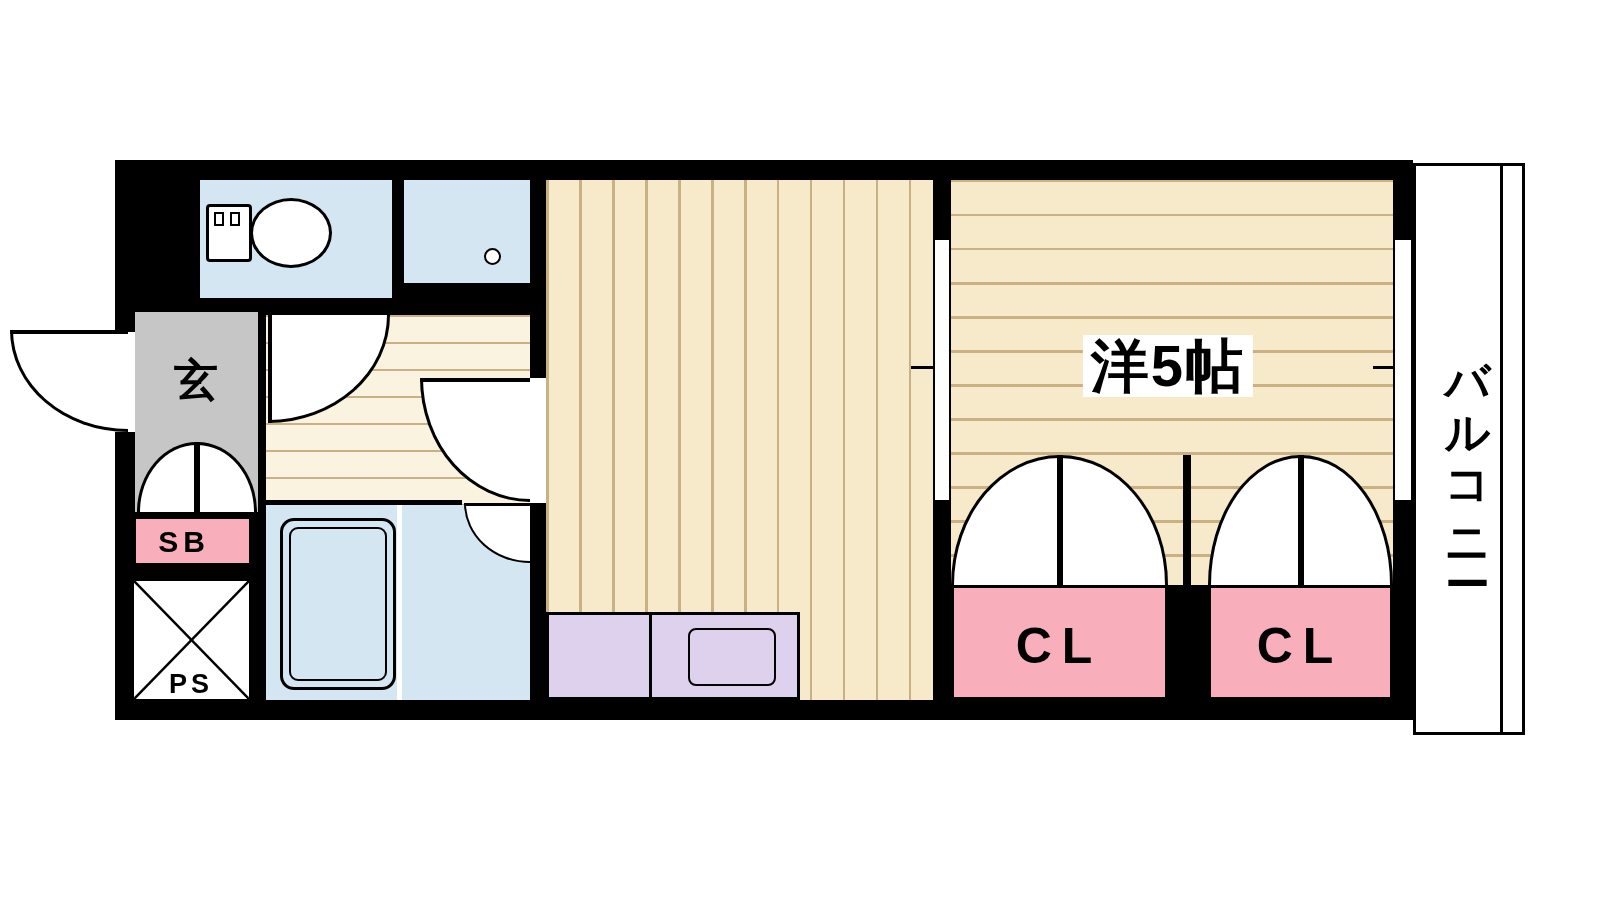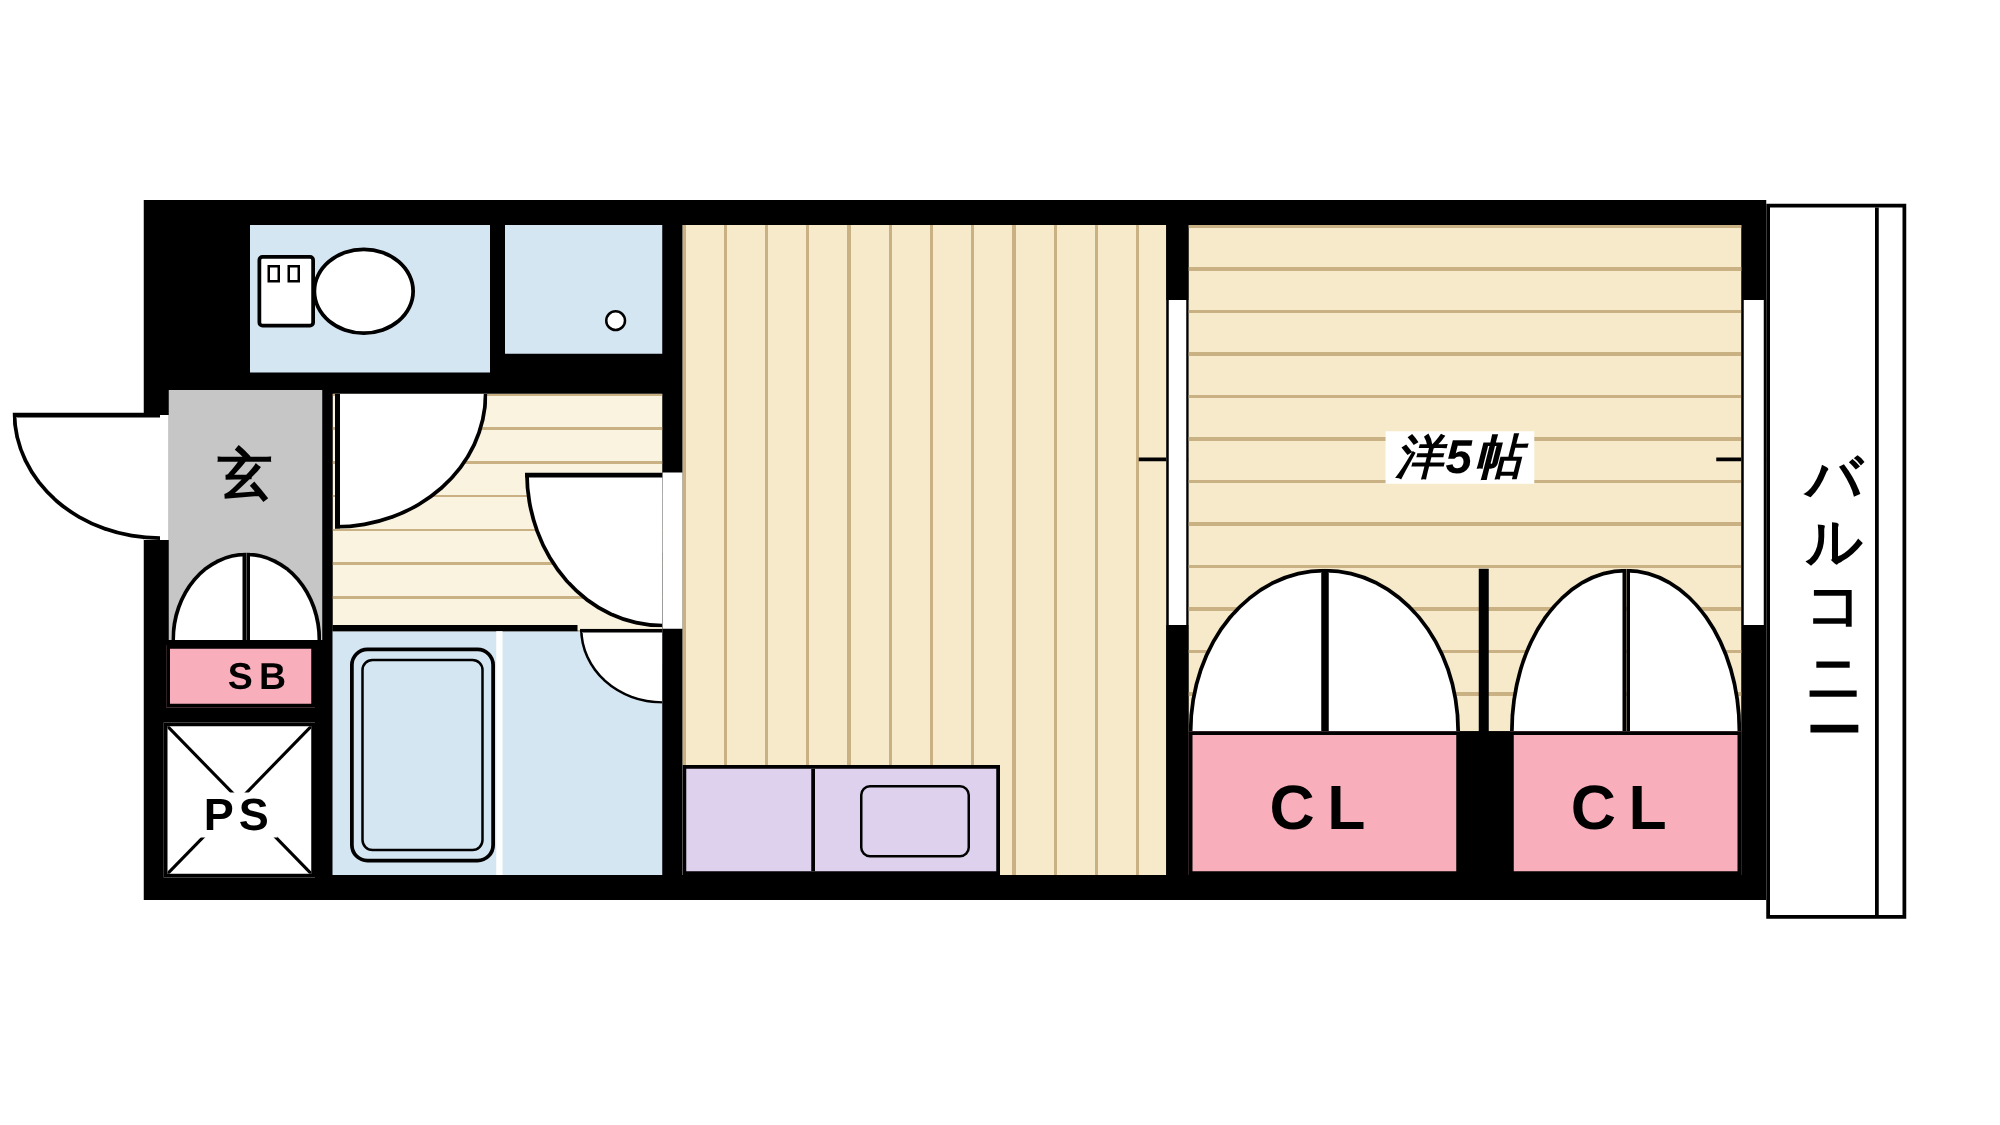--- a/index.html
+++ b/index.html
@@ -140,20 +140,20 @@
   <div class="abs pink" style="left:1208px;top:585px;width:185px;height:115px;"></div>
 
   <div class="abs opening" style="left:1393px;top:240px;width:20px;height:260px;"></div>
   <div class="abs tick" style="left:1373px;top:366px;width:20px;"></div>
   <div class="abs tick" style="left:1413px;top:366px;width:20px;"></div>
 
   <div class="abs balcony" style="left:1413px;top:163px;width:112px;height:572px;"></div>
   <div class="abs wall" style="left:1500px;top:166px;width:3px;height:566px;"></div>
 
   <div class="lbl" style="left:196px;top:380px;font-size:44px;">玄</div>
-  <div class="lbl" style="left:208px;top:542px;font-size:30px;letter-spacing:5px;">SB</div>
-  <div class="lbl lbl-bg" style="left:191px;top:652px;font-size:36px;letter-spacing:4px;padding:0 3px;">PS</div>
-  <div class="lbl lbl-bg" style="left:1168px;top:366px;font-size:38px;letter-spacing:2px;font-style:italic;">洋5帖</div>
+  <div class="lbl" style="left:184px;top:542px;font-size:30px;letter-spacing:5px;">SB</div>
+  <div class="lbl lbl-bg" style="left:191px;top:684px;font-size:27px;letter-spacing:4px;padding:0 3px;">PS</div>
+  <div class="lbl lbl-bg" style="left:1168px;top:366px;font-size:58px;letter-spacing:2px;">洋5帖</div>
   <div class="lbl" style="left:1059px;top:646px;font-size:50px;letter-spacing:10px;">CL</div>
   <div class="lbl" style="left:1300px;top:646px;font-size:50px;letter-spacing:10px;">CL</div>
   <div class="lbl vtext" style="left:1468px;top:448px;font-size:45px;">バルコニー</div>
 
 </div>
 
 </body></html>

